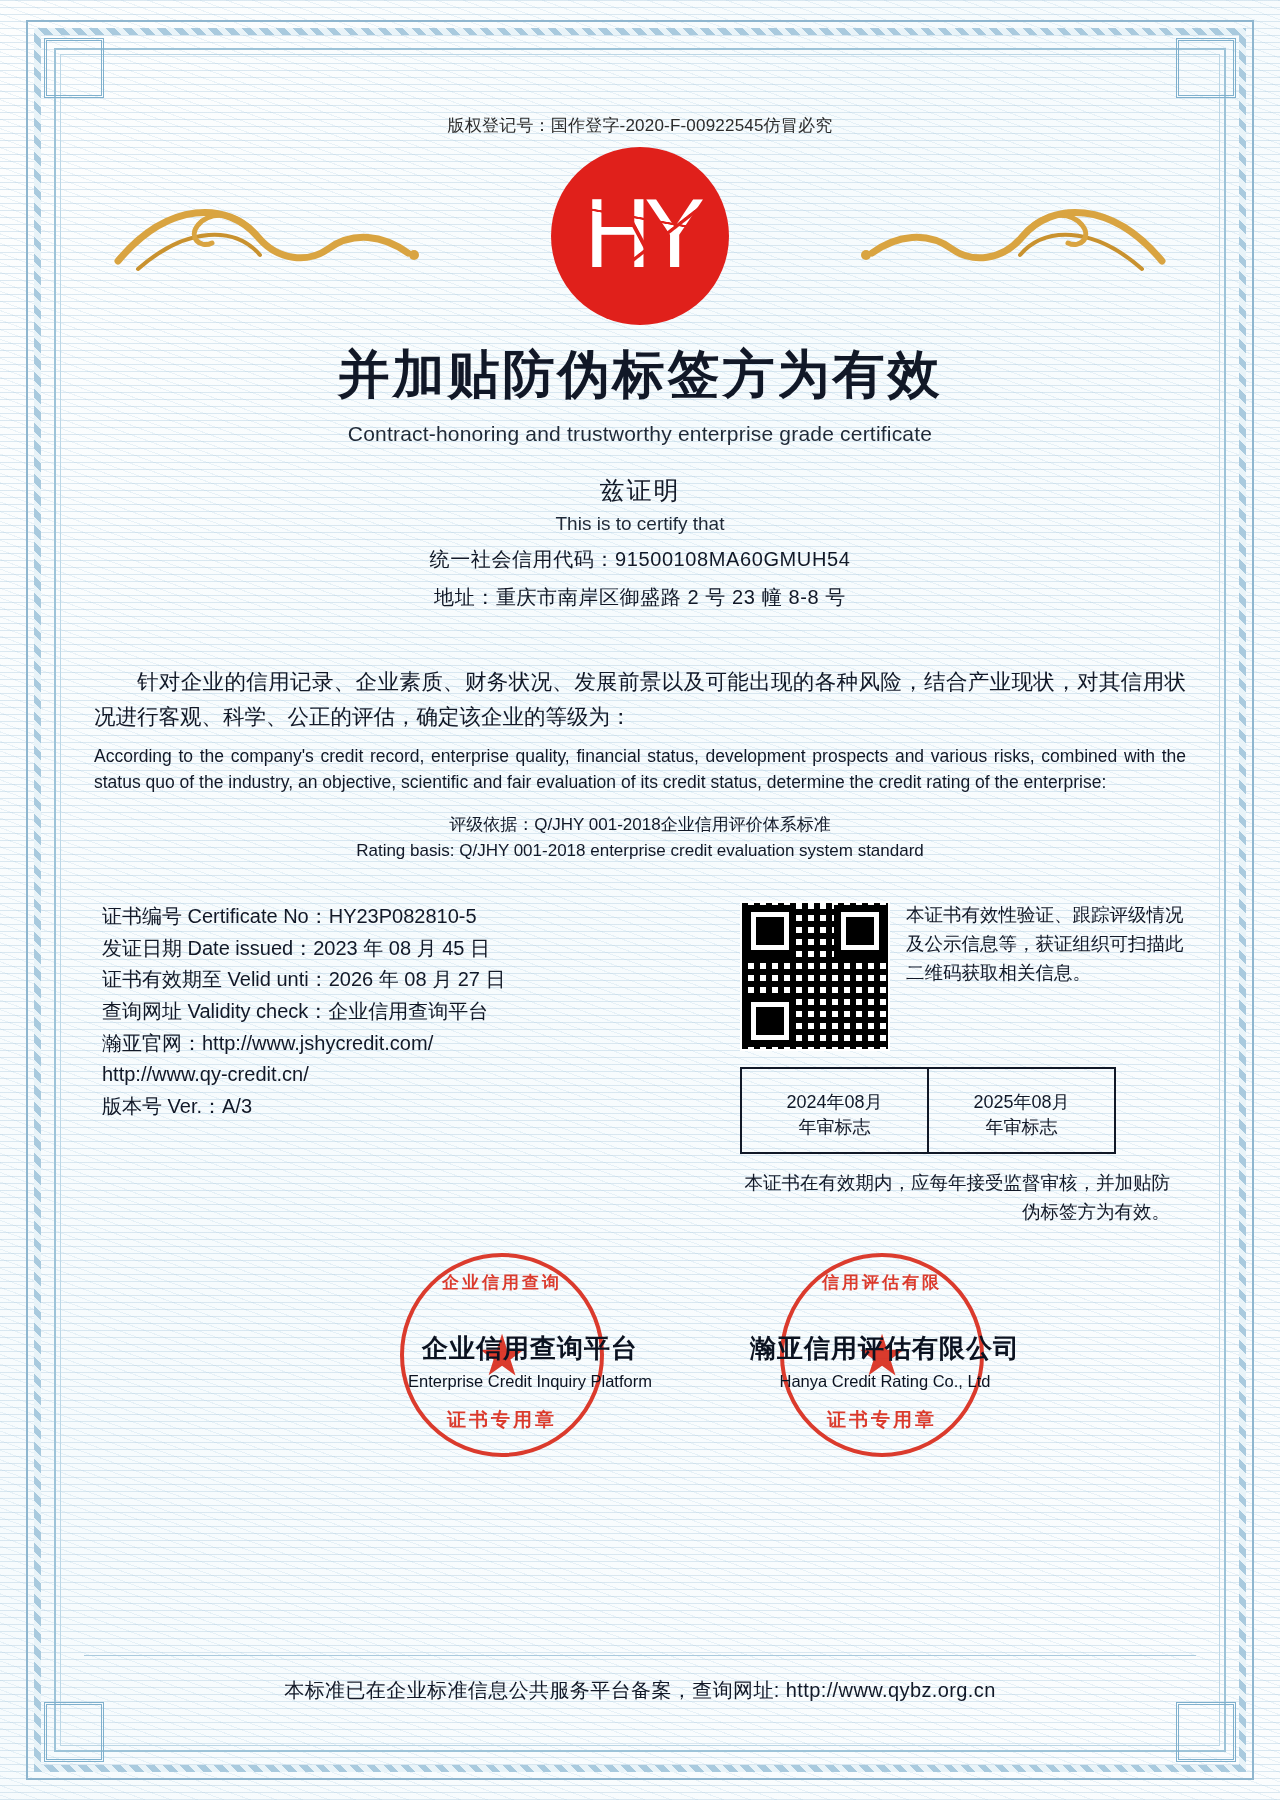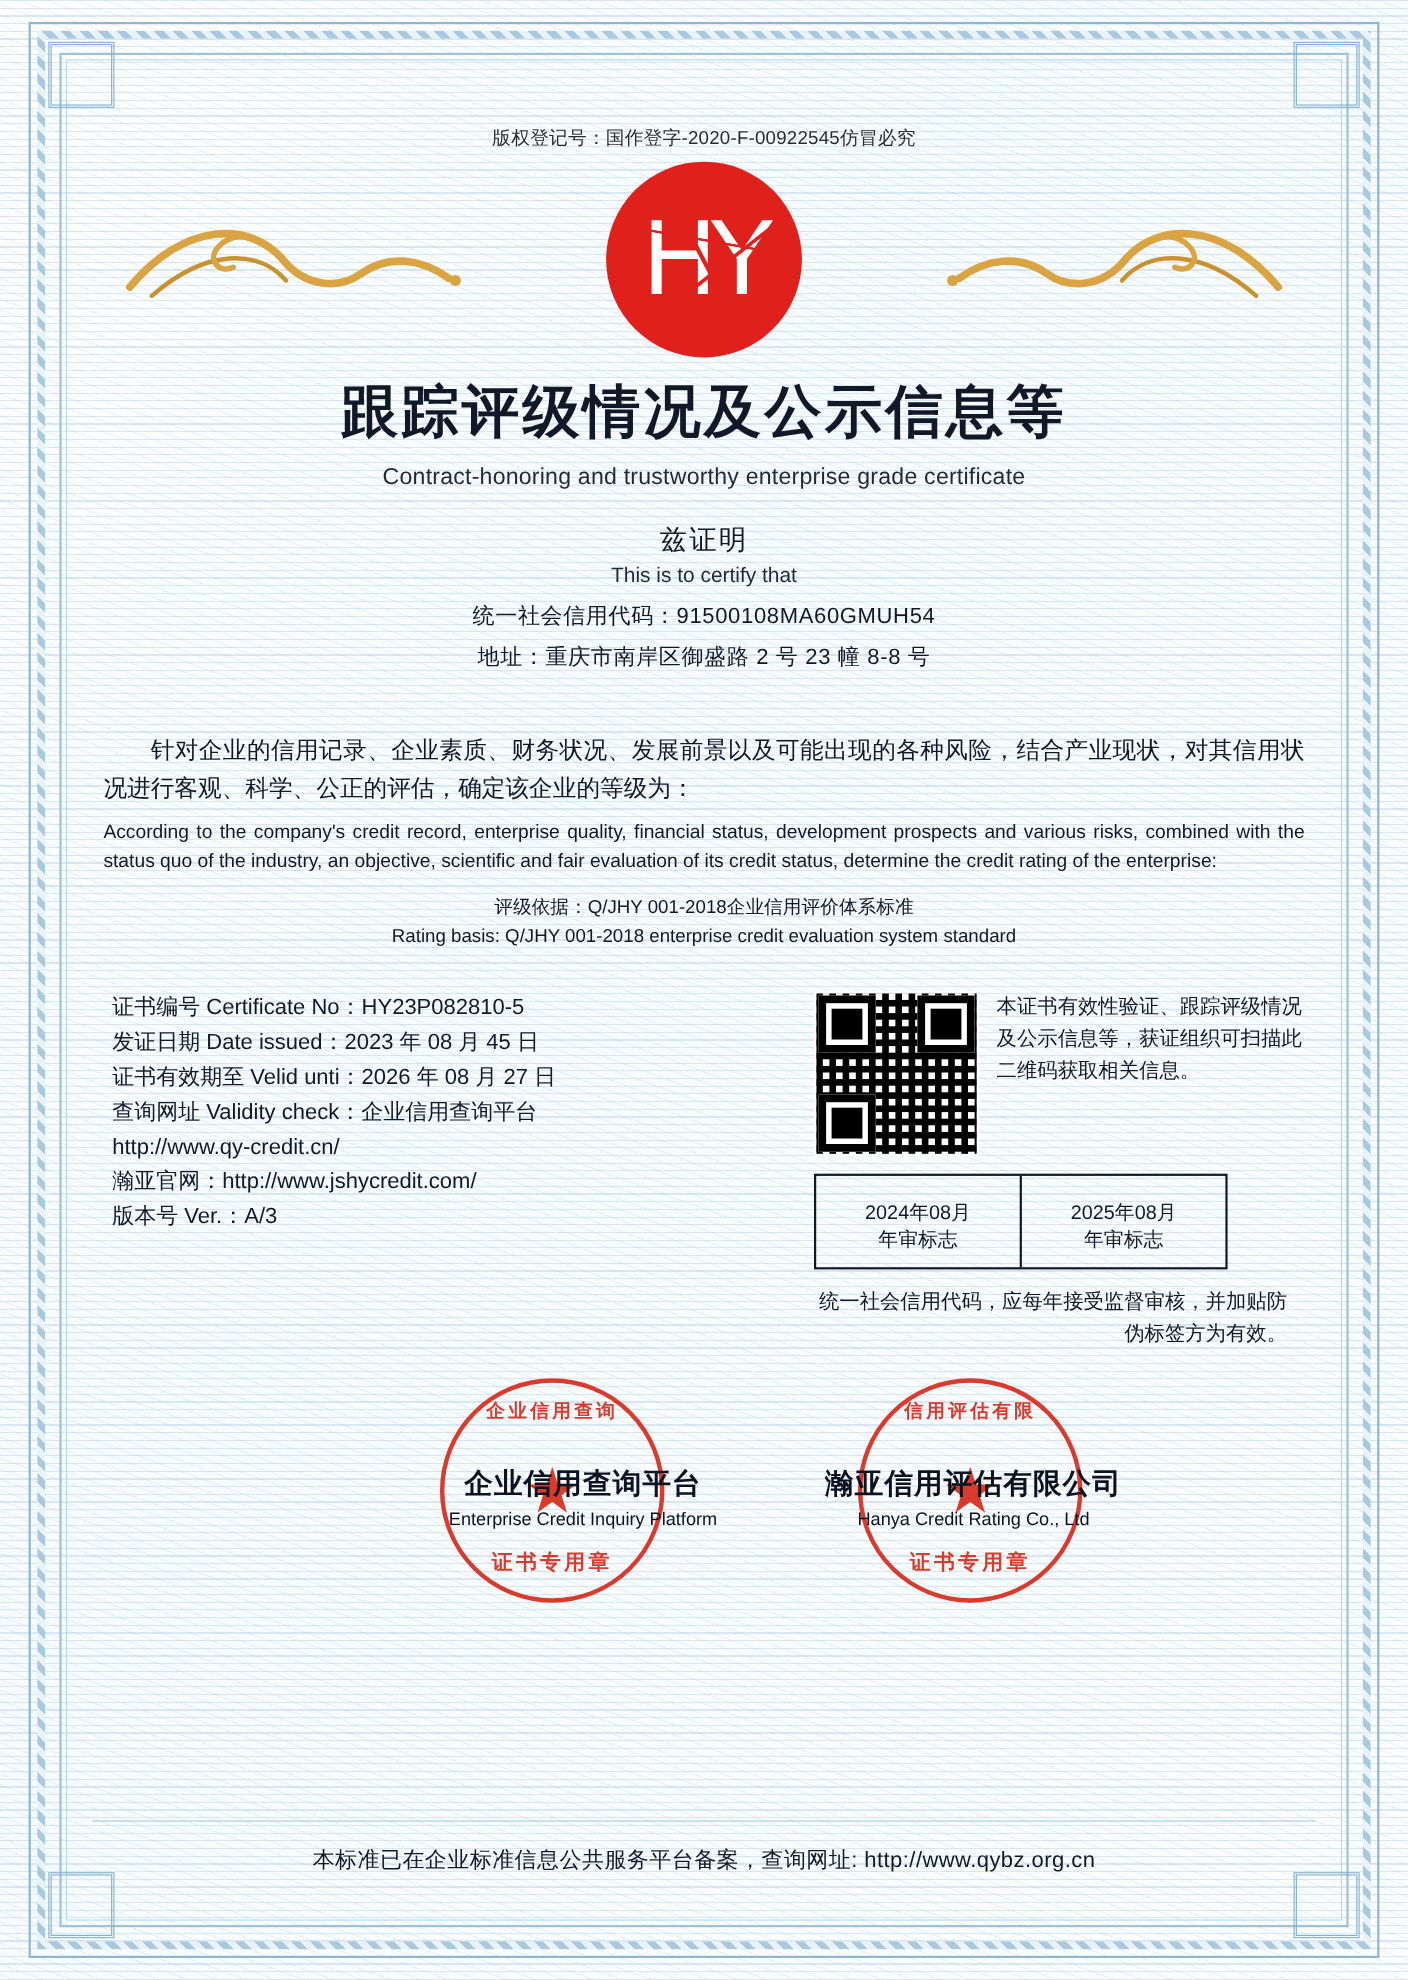--- a/index.html
+++ b/index.html
@@ -427,21 +427,21 @@
       </div>
 
       <svg class="flourish right" viewBox="0 0 330 96">
         <path d="M10 70 C 60 10, 120 10, 150 46 C 170 70, 200 72, 220 58 C 245 40, 275 44, 300 62" fill="none" stroke="#d9a441" stroke-width="7" stroke-linecap="round"></path>
         <path d="M30 78 C 80 34, 128 36, 152 64" fill="none" stroke="#c9922f" stroke-width="4" stroke-linecap="round"></path>
         <path d="M150 46 C 132 22, 104 18, 90 34 C 80 46, 92 58, 104 52" fill="none" stroke="#d9a441" stroke-width="5" stroke-linecap="round"></path>
         <circle cx="306" cy="64" r="5" fill="#d9a441"></circle>
       </svg>
     </div>
 
-    <div class="title-cn">跟踪评级情况及公示信息等</div>
+    <div class="title-cn">并加贴防伪标签方为有效</div>
     <div class="title-en">Contract-honoring and trustworthy enterprise grade certificate</div>
 
     <div class="certify-cn">兹证明</div>
     <div class="certify-en">This is to certify that</div>
 
     <div class="company-code">统一社会信用代码：91500108MA60GMUH54</div>
     <div class="company-addr">地址：重庆市南岸区御盛路 2 号 23 幢 8-8 号</div>
 
     <div class="body-cn">针对企业的信用记录、企业素质、财务状况、发展前景以及可能出现的各种风险，结合产业现状，对其信用状况进行客观、科学、公正的评估，确定该企业的等级为：</div>
     <div class="body-en">According to the company's credit record, enterprise quality, financial status, development prospects and various risks, combined with the status quo of the industry, an objective, scientific and fair evaluation of its credit status, determine the credit rating of the enterprise:</div>
@@ -449,22 +449,22 @@
     <div class="basis-cn">评级依据：Q/JHY 001-2018企业信用评价体系标准</div>
     <div class="basis-en">Rating basis: Q/JHY 001-2018 enterprise credit evaluation system standard</div>
 
     <div class="details-row">
 
       <div class="details-left">
         <div>证书编号 Certificate No：HY23P082810-5</div>
         <div>发证日期 Date issued：2023 年 08 月 45 日</div>
         <div>证书有效期至 Velid unti：2026 年 08 月 27 日</div>
         <div>查询网址 Validity check：企业信用查询平台</div>
+        <div>瀚亚官网：http://www.jshycredit.com/</div>
         <div>http://www.qy-credit.cn/</div>
-        <div>瀚亚官网：http://www.jshycredit.com/</div>
         <div>版本号 Ver.：A/3</div>
       </div>
 
       <div class="details-right">
         <div class="qr-area">
           <div class="qr">
             <div class="finder tl">
                 <div class="core"></div>
               </div>
             <div class="finder tr">
@@ -481,21 +481,21 @@
           <div class="stamp-box">
             <div>2024年08月</div>
             <div>年审标志</div>
           </div>
           <div class="stamp-box">
             <div>2025年08月</div>
             <div>年审标志</div>
           </div>
         </div>
 
-        <div class="annual-note">统一社会信用代码，应每年接受监督审核，并加贴防伪标签方为有效。</div>
+        <div class="annual-note">本证书在有效期内，应每年接受监督审核，并加贴防伪标签方为有效。</div>
       </div>
     </div>
 
     <div class="seals-row">
 
       <div class="seal left">
         <div class="arc-text">企业信用查询</div>
         <div class="star">★</div>
         <div class="bottom-text">证书专用章</div>
       </div>

